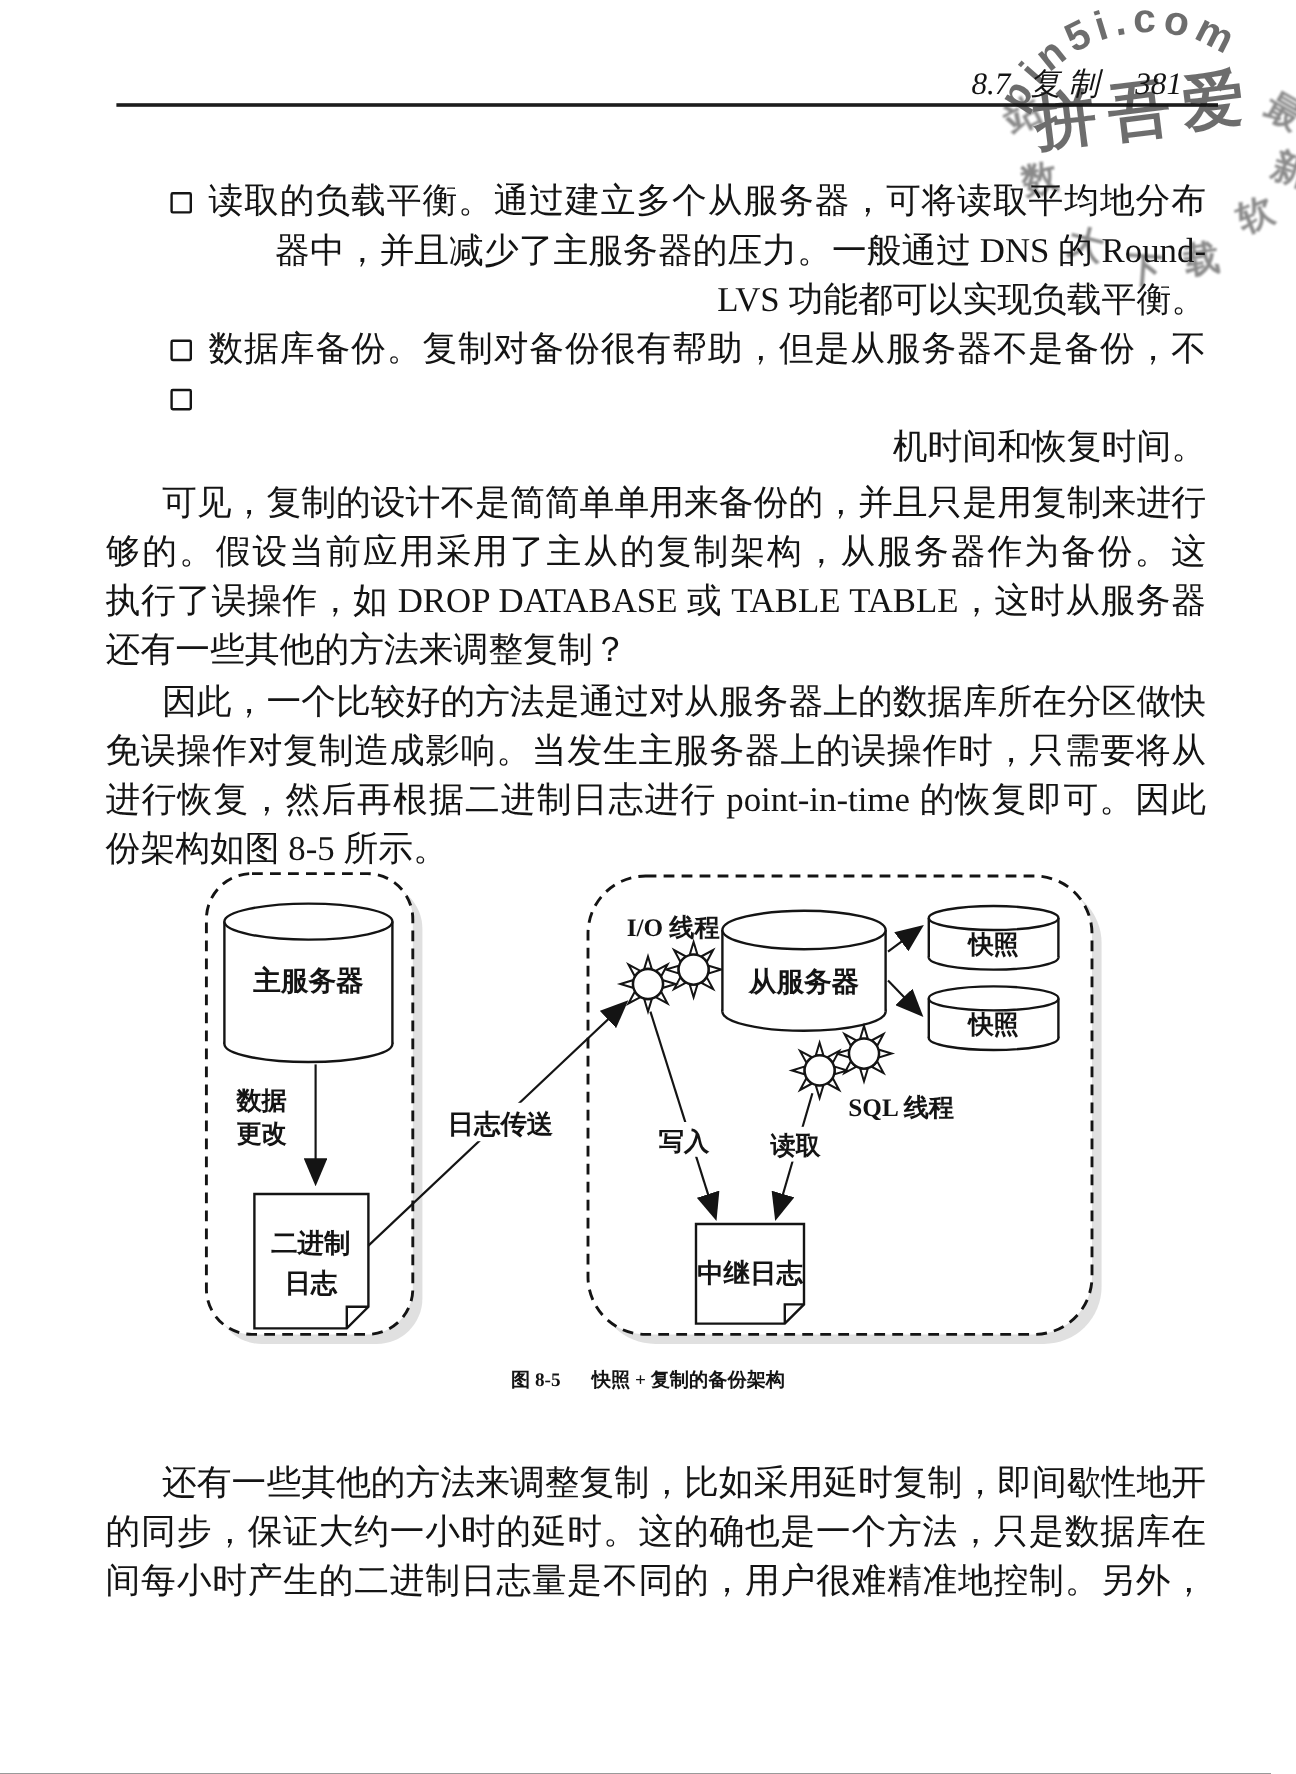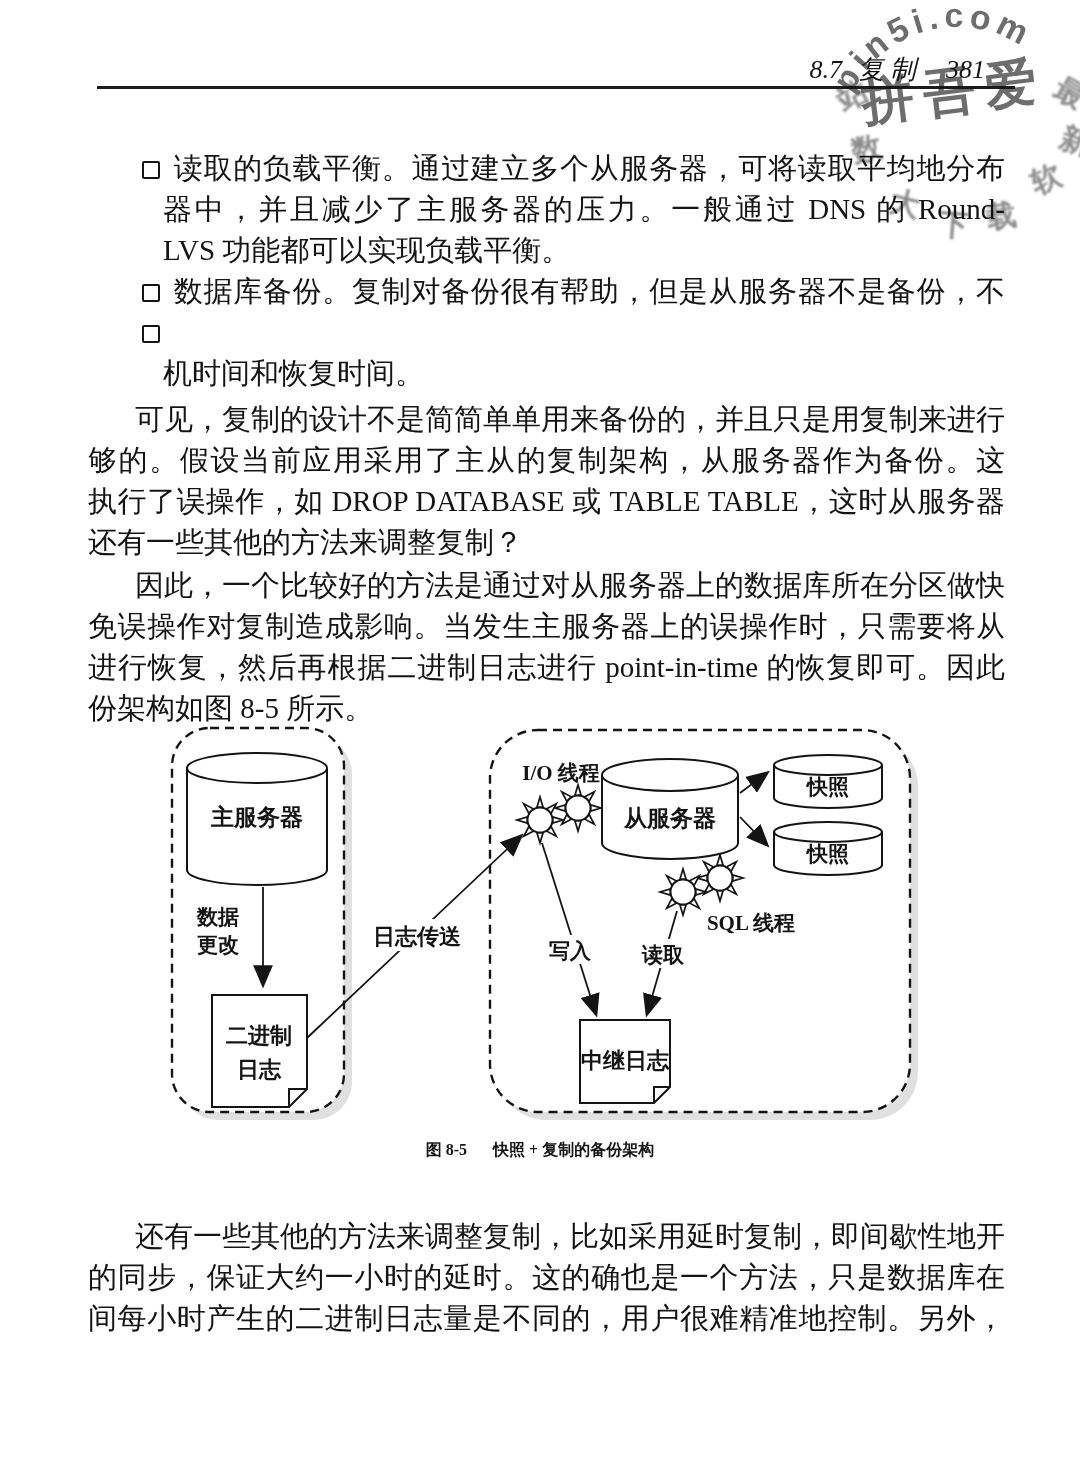--- a/index.html
+++ b/index.html
@@ -28,21 +28,21 @@
   
   .textcol { position:absolute; left:88px; width:917px; font-size:29px; z-index:2; }
   #bullets { top:148px; }
   #para1   { top:399px; }
   #para2   { top:565px; }
   #para3   { top:1216px; }
   .tline { height:41px; line-height:41px; white-space:nowrap; }
   .j { white-space:normal; text-align:justify; text-align-last:justify;
        text-justify:inter-character; overflow:hidden; }
   .bfirst { padding-left:54px; }
-  .bcont  { padding-left:75px; }
+  .bcont  { padding-left:75px;text-align:right; }
   .pfirst { padding-left:47px; }
   .bmark {
     display:inline-block; width:14px; height:14px;
     border:2.5px solid #141414; border-radius:2px;
     margin-right:13px; vertical-align:-1px;
   }
   
   #figure-svg { position:absolute; left:150px; top:713px; z-index:1; }
   #figcaption {
     position:absolute; left:0; top:1140px; width:1080px;

